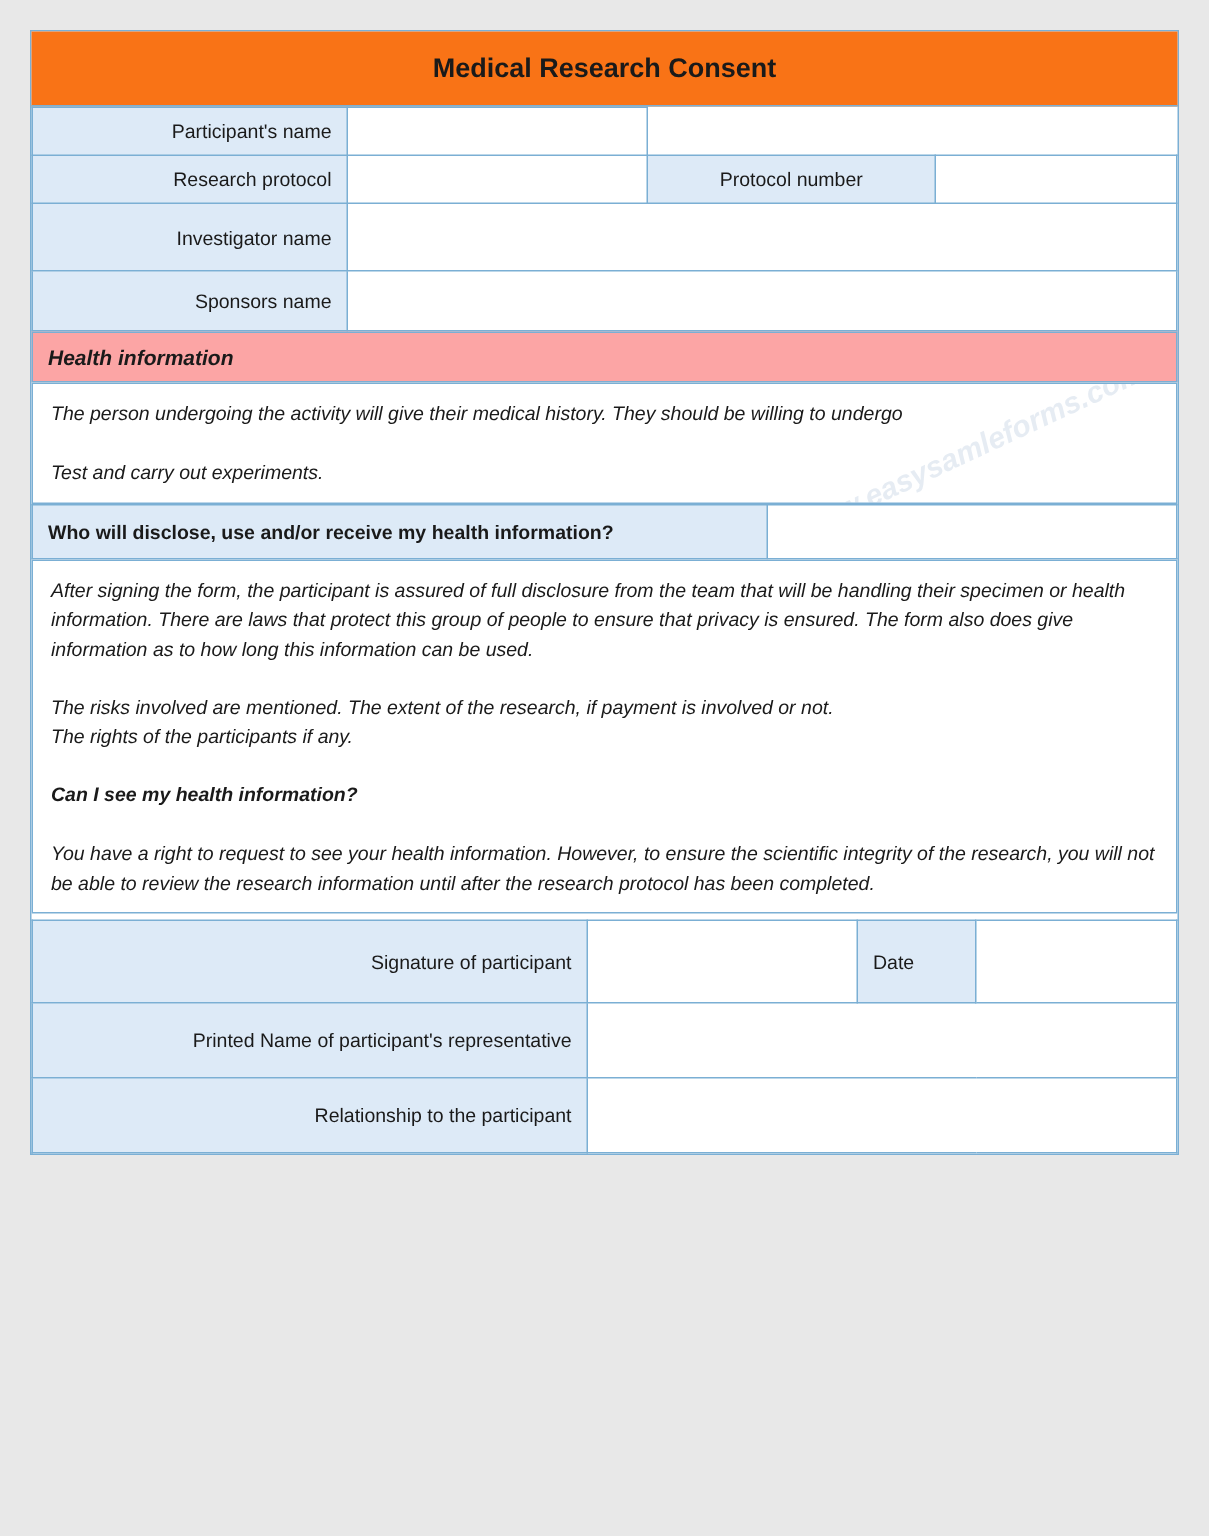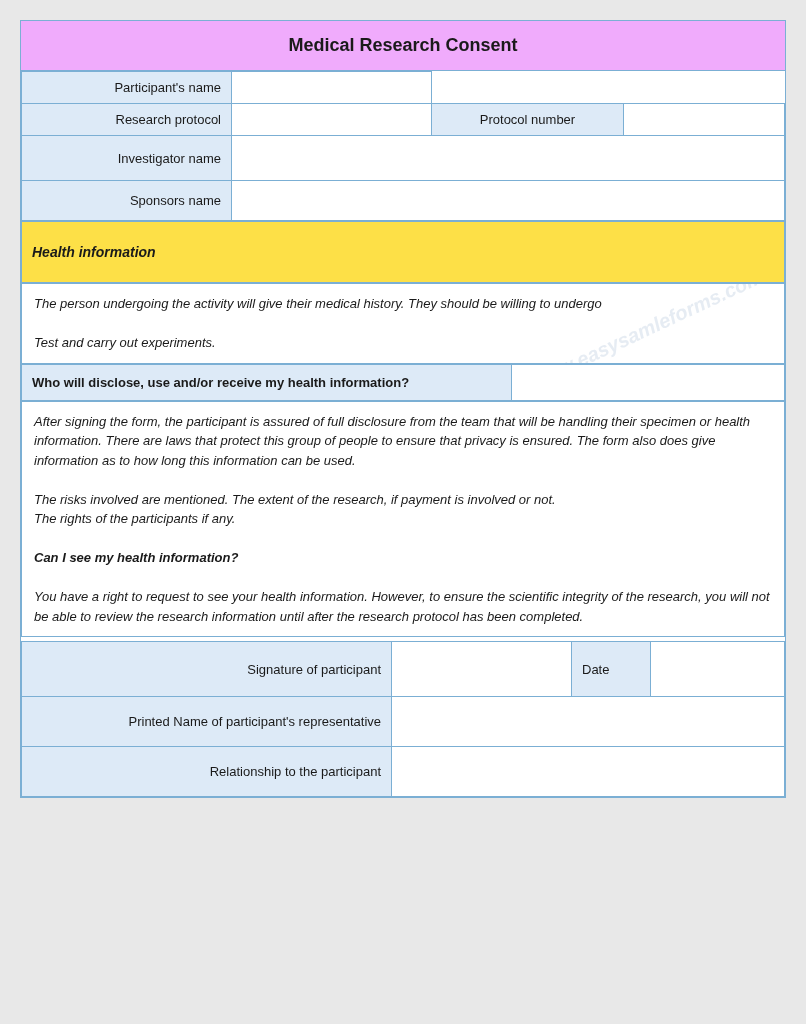--- a/index.html
+++ b/index.html
@@ -13,21 +13,21 @@
       padding: 20px;
       min-height: 1024px;
     }
     .form-container {
       background: #fff;
       width: 780px;
       border: 1.5px solid #7bafd4;
       padding: 0;
     }
     .form-title {
-      background: #f0abfc;
+      background: #f97316;
       text-align: center;
       font-size: 18px;
       font-weight: bold;
       color: #1a1a1a;
       padding: 14px 10px;
       border-bottom: 1.5px solid #7bafd4;
     }
     .form-table {
       width: 100%;
       border-collapse: collapse;
@@ -41,25 +41,25 @@
       background: #ddeaf7;
       color: #1a1a1a;
       font-size: 13px;
       white-space: nowrap;
       text-align: right;
     }
     .value-cell {
       background: #fff;
     }
     .section-header {
-      background: #fde047;
+      background: #fca5a5;
       font-weight: bold;
       font-style: italic;
       font-size: 14px;
-      padding: 22px 10px;
+      padding: 8px 10px;
       border: 1px solid #7bafd4;
       color: #1a1a1a;
     }
     .section-text {
       background: #fff;
       font-style: italic;
       font-size: 13px;
       padding: 10px 12px;
       border: 1px solid #7bafd4;
       color: #1a1a1a;

